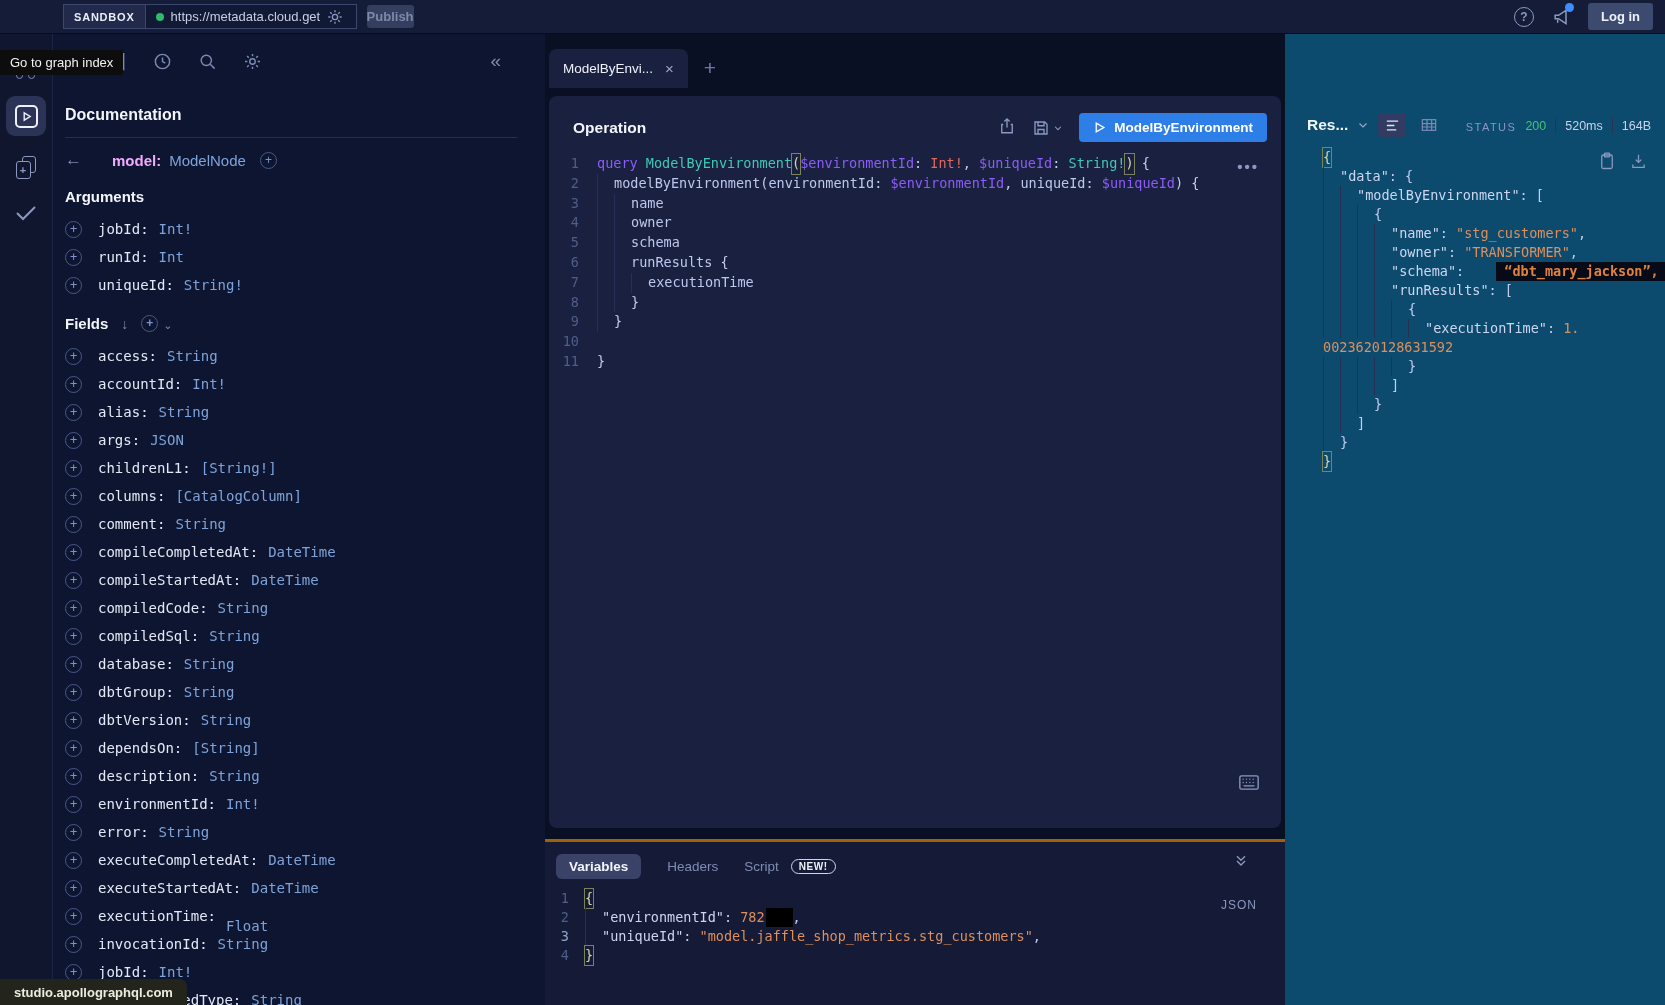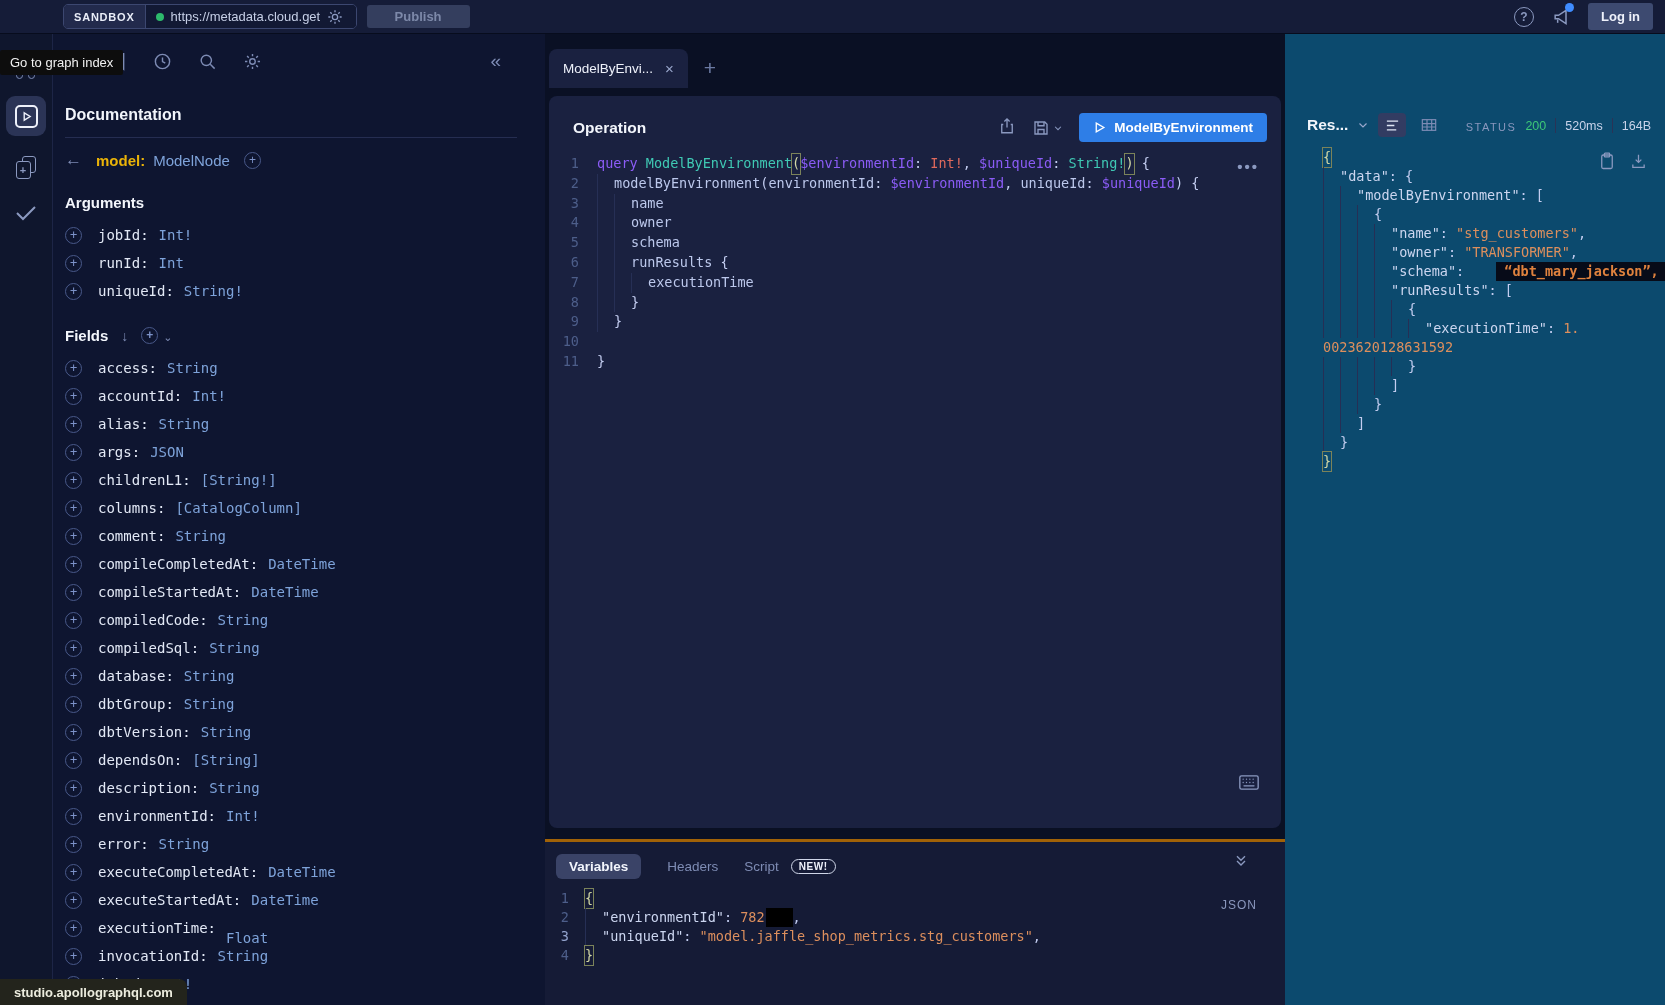--- a/index.html
+++ b/index.html
@@ -10,31 +10,31 @@
 
   
   .topbar { position:absolute; left:0; top:0; width:1665px; height:34px;
             background:#151c38; border-bottom:1px solid #070c1d;
             display:flex; align-items:center; padding-left:63px; z-index:30; }
   .logo { position:absolute; left:7px; top:2px; width:30px; height:30px;
           border:2px solid #eef1fa; border-radius:50%; display:flex;
           align-items:center; justify-content:center; font-weight:bold;
           font-size:16px; color:#eef1fa; background:#0f162d; }
   .url-ctl { display:flex; align-items:center; height:25px;
-             border:1px solid #3c4770; border-radius:5px; overflow:hidden; }
+             border:1px solid #3c4770; border-radius:0; overflow:hidden; }
   .sandbox-badge { background:#222a4c; padding:0 10px; height:100%;
                    display:flex; align-items:center; font-size:11px; font-weight:bold;
                    letter-spacing:.8px; border-right:1px solid #3c4770; color:#e9edf8; }
   .url-box { display:flex; align-items:center; gap:7px; padding:0 6px 0 10px;
              width:210px; height:100%; background:#121934; overflow:hidden; }
   .green-dot { width:8px; height:8px; border-radius:50%; background:#2dba6c; flex:none; }
   .url-text { font-size:13px; color:#c6cfe6; white-space:nowrap; overflow:hidden; }
   .url-gear { flex:none; color:#8b99c0; display:flex; }
   .publish-btn { margin-left:10px; background:#343e5e; color:#7d89a9;
-                 font-size:13px; font-weight:bold; padding:4px 28px; border-radius:3px; }
+                 font-size:13px; font-weight:bold; padding:4px 0; border-radius:3px; }
   .topbar-right { margin-left:auto; display:flex; align-items:center; gap:17px;
                   padding-right:12px; }
   .help-icon { width:20px; height:20px; border:1.5px solid #8b99c0; border-radius:50%;
                color:#8b99c0; font-size:12px; font-weight:bold; display:flex;
                align-items:center; justify-content:center; }
   .mega-wrap { position:relative; display:flex; color:#8b99c0; }
   .mega-dot { position:absolute; right:-3px; top:-4px; width:9px; height:9px;
               border-radius:50%; background:#3f8cff; }
   .login-btn { background:#3d4a70; color:#eef1fa; font-size:13px; font-weight:bold;
                padding:6px 13px; border-radius:3px; }
@@ -71,23 +71,23 @@
          background:#0e1530; overflow:hidden; }
   .doc-toolbar { height:54px; display:flex; align-items:center; gap:26px;
                  padding-left:57px; color:#7d8bb4; }
   .doc-toolbar svg { display:block; }
   .collapse-ch { margin-left:auto; margin-right:44px; font-size:19px; color:#7d8bb4; }
   .doc-body { padding:0 28px 0 12px; }
   .doc-title { margin-top:18px; font-size:16px; font-weight:bold; color:#f2f5fb;
                padding-bottom:13px; border-bottom:1px solid #252d51; }
   .crumb { margin-top:10px; display:flex; align-items:center; gap:14px; height:24px; }
   .back-arrow { color:#7d8bb4; font-size:17px; }
-  .crumb-field { font-size:15px; font-weight:bold; color:#eab308; }
+  .crumb-field { font-size:15px; font-weight:bold; color:#f0abfc;margin-left:16px; }
   .crumb-type { font-size:15px; color:#7ea3da; margin-left:-6px; }
-  .sec-h { margin-top:22px; font-size:15px; font-weight:bold; color:#f2f5fb;
+  .sec-h { margin-top:16px; font-size:15px; font-weight:bold; color:#f2f5fb;
            display:flex; align-items:flex-end; gap:13px; }
   .sec-h .sm { color:#7d8bb4; font-weight:normal; font-size:14px; }
   .doc-rows { margin-top:10px; }
   .doc-row { height:28px; display:flex; align-items:center; gap:16px;
              font-family:"DejaVu Sans Mono", monospace; font-size:14px; }
   .plus-circle { flex:none; width:17px; height:17px; border:1px solid #49598a;
                  border-radius:50%; color:#7d93c9; font-size:12px; line-height:15px;
                  text-align:center; }
   .f-name { color:#e3e9f6; }
   .f-type { color:#7ea3da; }

